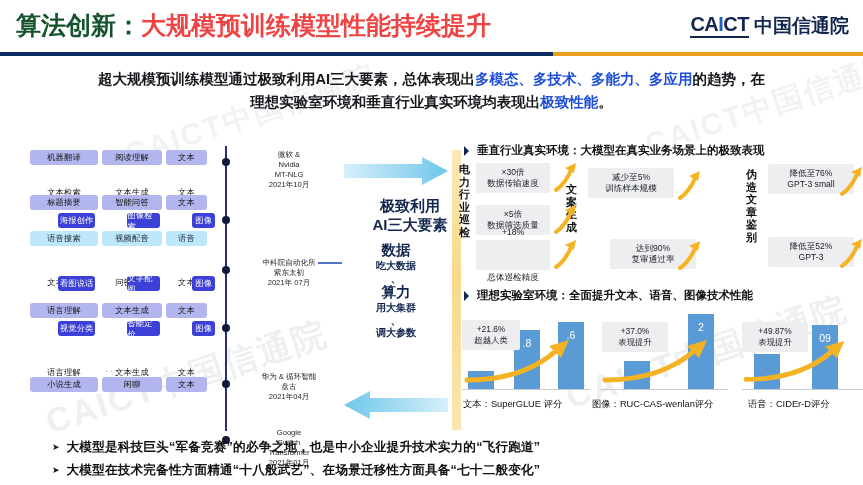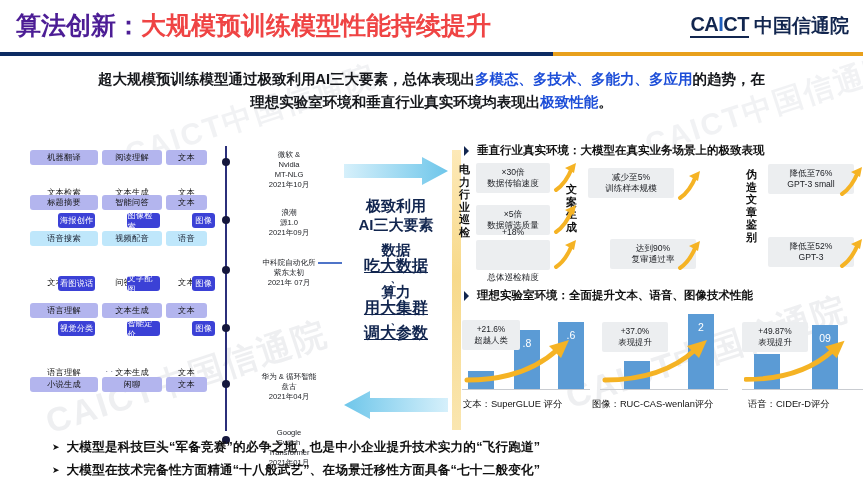--- a/index.html
+++ b/index.html
@@ -15,21 +15,21 @@
       font-size:34px;letter-spacing:2px;transform:rotate(-18deg);
       white-space:nowrap;pointer-events:none;user-select:none;}
   .wm.w1{left:40px;top:355px;}
   .wm.w2{left:560px;top:330px;}
   .wm.w3{left:120px;top:95px;font-size:30px;color:rgba(120,130,150,.10);}
   .wm.w4{left:640px;top:85px;font-size:30px;color:rgba(120,130,150,.10);}
 
   
   .title{position:absolute;left:16px;top:8px;font-size:25px;font-weight:bold;
          line-height:34px;white-space:nowrap;}
-  .title .t-dark{color:#4c1d95;}
+  .title .t-dark{color:#14532d;}
   .title .t-blue{color:#ef4444;}
   .logo{position:absolute;right:14px;top:13px;display:flex;align-items:center;gap:5px;}
   .logo .lg-en{font-size:20px;font-weight:bold;color:#12264f;letter-spacing:-.5px;
                border-bottom:2px solid #12264f;padding-bottom:1px;line-height:22px;}
   .logo .lg-en .c-b{color:#1f5fbf;}
   .logo .lg-cn{font-size:19px;font-weight:bold;color:#12264f;line-height:22px;}
 
   .rule{position:absolute;left:0;top:52px;width:863px;height:4px;}
   .rule .seg-a{position:absolute;left:0;top:0;width:553px;height:4px;background:#0d2b63;}
   .rule .seg-b{position:absolute;left:553px;top:0;width:310px;height:4px;background:#e8a01c;}
@@ -57,25 +57,25 @@
   .tl{position:absolute;left:222px;top:146px;width:118px;height:285px;}
   .tl-line{position:absolute;left:3px;top:0;width:2px;height:285px;background:#2b2f7a;}
   .tl-dot{position:absolute;left:0px;width:8px;height:8px;border-radius:50%;background:#15173d;}
   .tl-item{position:absolute;left:16px;width:102px;text-align:center;
            font-size:7.6px;line-height:10px;color:#1b1d22;}
 
   
   .mid{position:absolute;left:342px;top:150px;width:108px;height:280px;text-align:center;}
   .arrow-r{position:absolute;left:2px;top:6px;width:104px;height:30px;}
   .arrow-l{position:absolute;left:2px;top:240px;width:104px;height:30px;}
-  .mid-h{position:absolute;left:0;top:46px;width:108px;font-size:15px;font-weight:bold;
+  .mid-h{position:absolute;left:14px;top:46px;width:108px;font-size:15px;font-weight:bold;
          color:#12264f;line-height:19px;}
   .mid-b{position:absolute;left:0;width:108px;color:#12264f;}
   .mid-b .big{font-size:14.5px;font-weight:bold;line-height:17px;}
-  .mid-b .small{font-size:16px;font-weight:bold;line-height:13px;text-decoration:underline;}
+  .mid-b .small{font-size:10px;font-weight:bold;line-height:13px;}
   .mid-sep{position:absolute;left:0;width:108px;font-size:11px;font-weight:bold;
            color:#12264f;line-height:9px;}
   .ybar{position:absolute;left:452px;top:150px;width:9px;height:280px;
         background:linear-gradient(180deg,#fde9b8,#f7d98a 45%,#fae6b0);}
   .hsep{position:absolute;left:318px;top:262px;width:24px;height:2px;background:#4f74c8;}
 
   
   .sec-h{position:absolute;font-size:11.5px;font-weight:bold;color:#111;white-space:nowrap;}
   .dia{display:inline-block;width:0;height:0;border:5px solid transparent;
        border-left-color:#12264f;vertical-align:middle;margin-right:3px;}
@@ -200,25 +200,20 @@
   <div class="tl" id="timeline">
     <div class="tl-line"></div>
   <div class="tl-dot" style="top: 12px;"></div>
       <div class="tl-item" style="top: 4px;">
         <div>微软 &amp;</div>
         <div>Nvidia</div>
         <div>MT-NLG</div>
         <div>2021年10月</div>
       </div>
       <div class="tl-dot" style="top: 70px;"></div>
-      <div class="tl-item" style="top: 62px;">
-        <div>浪潮</div>
-        <div>源1.0</div>
-        <div>2021年09月</div>
-      </div>
       <div class="tl-dot" style="top: 120px;"></div>
       <div class="tl-item" style="top: 112px;">
         <div>中科院自动化所</div>
         <div>紫东太初</div>
         <div>2021年 07月</div>
       </div>
       <div class="tl-dot" style="top: 178px;"></div>
       <div class="tl-dot" style="top: 234px;"></div>
       <div class="tl-item" style="top: 226px; text-align: center;">
         <div>华为 &amp; 循环智能</div>

